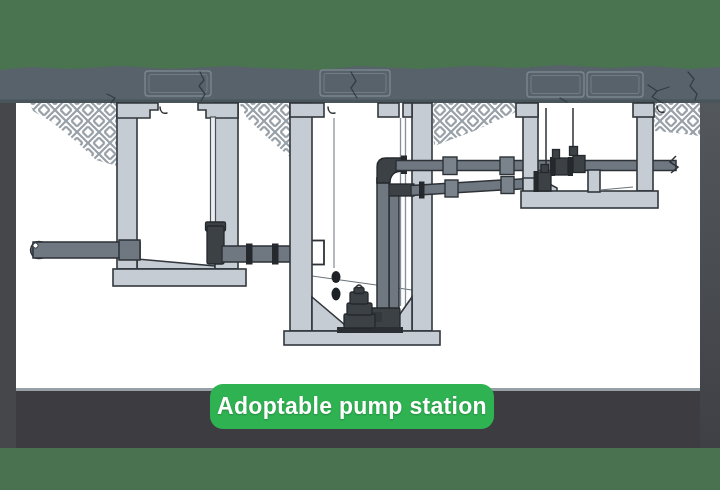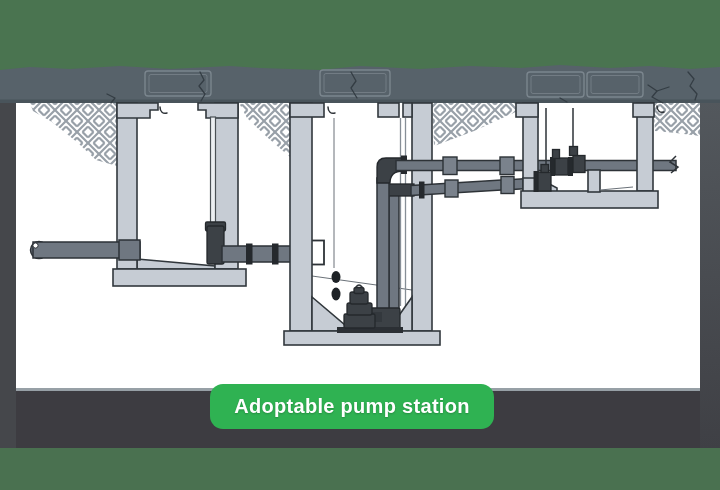--- a/index.html
+++ b/index.html
@@ -12,21 +12,21 @@
   .dark{fill:#3c4146;stroke:#24282c;stroke-width:1.3;}
   .band{fill:#25292d;stroke:none;}
   .crack{fill:none;stroke:#343d44;stroke-width:1.3;stroke-linecap:round;stroke-linejoin:round;}
   .coverln{fill:none;stroke:#7b868e;}
   .thin{stroke:#6a7178;stroke-width:1;fill:none;}
   .rail{stroke:#868e96;stroke-width:1.3;fill:none;}
   .rod{stroke:#2d3237;stroke-width:1.5;fill:none;}
   .hook{fill:none;stroke:#2d3237;stroke-width:1.5;stroke-linecap:round;}
   #adopt-btn{position:absolute;left:210px;top:384px;width:284px;height:45px;
      border:none;border-radius:13px;background:var(--accent-green,#2fb252);
-     color:#fff;font-family:"Liberation Sans",sans-serif;font-size:20px;
+     color:#fff;font-family:"Liberation Sans",sans-serif;font-size:23px;
      font-weight:600;letter-spacing:.3px;text-shadow:0 1px 2px rgba(0,0,0,.22);
      cursor:pointer;display:flex;align-items:center;justify-content:center;}
 </style>
 </head>
 <body>
 
 <div id="stage" style="--accent-green: #2fb252;">
 <svg id="scene" width="720" height="490" viewBox="0 0 720 490">
   <defs>
     <pattern id="weave" width="22" height="22" patternUnits="userSpaceOnUse">

